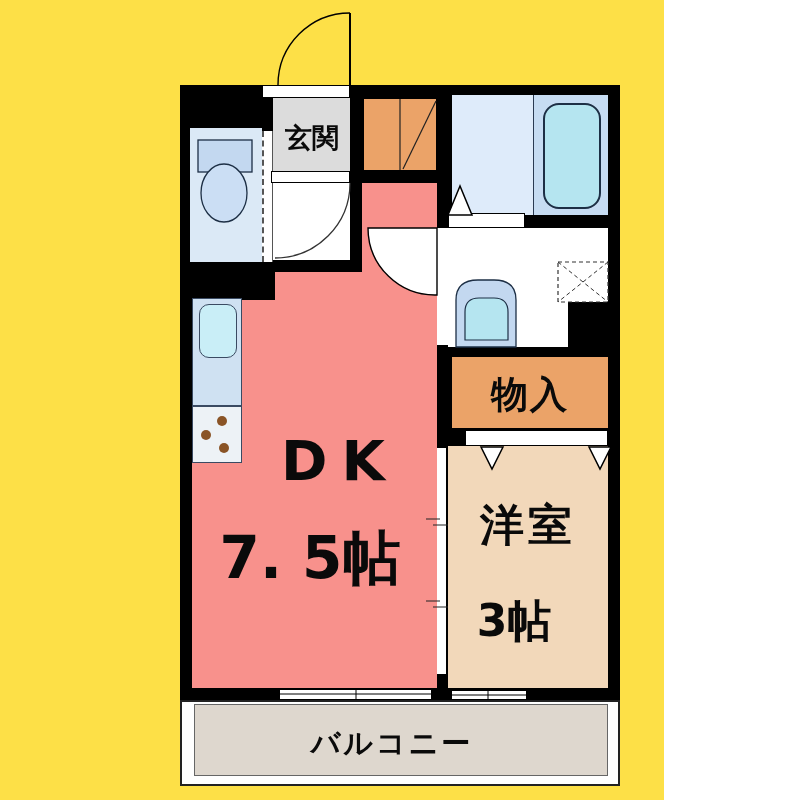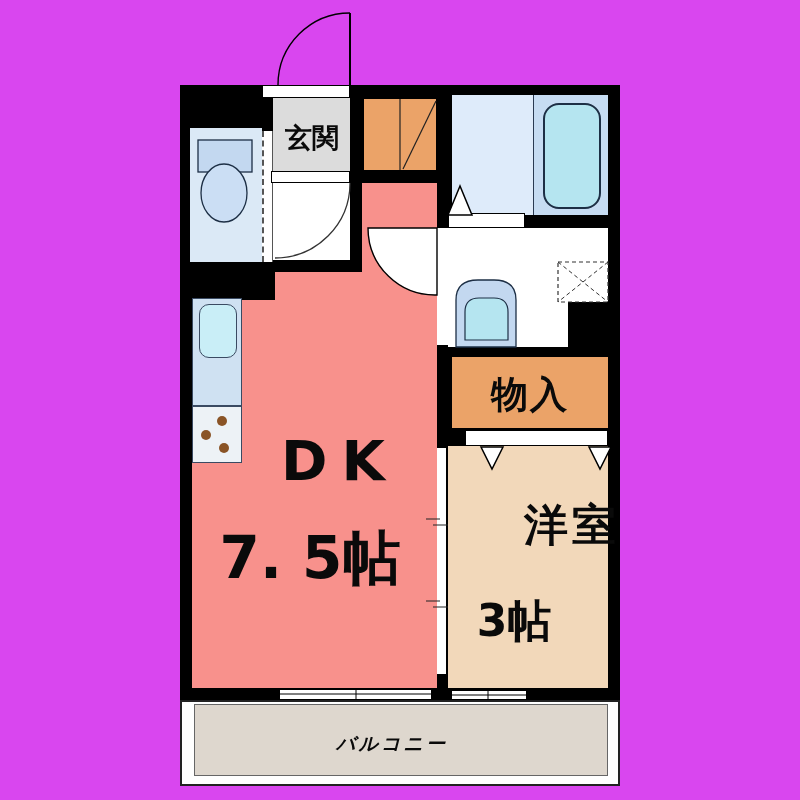--- a/index.html
+++ b/index.html
@@ -1,16 +1,16 @@
 <!DOCTYPE html>
 <html><head>
 <meta charset="utf-8">
 <style>
   html,body{margin:0;padding:0;background:#fff;}
-  #plan{position:relative;width:800px;height:800px;background:#d946ef;
+  #plan{position:relative;width:664px;height:800px;background:#fde047;
         font-family:"DejaVu Sans",sans-serif;overflow:hidden;}
   .abs{position:absolute;box-sizing:border-box;}
   
   .unit-walls{left:180px;top:85px;width:440px;height:615px;background:#000;}
   
   .toilet-room{left:190px;top:128px;width:72px;height:134px;background:#DBE9F6;}
   .toilet-door{left:262px;top:131px;width:11px;height:131px;background:#fff;
                border-left:2px dashed #555;border-right:1px solid #555;}
   .genkan-floor{left:273px;top:98px;width:77px;height:74px;background:#DCDCDC;}
   .entrance-door-bar{left:262px;top:85px;width:88px;height:13px;background:#fff;border:1px solid #000;}
@@ -41,23 +41,23 @@
   .yo-window{left:451px;top:690px;width:76px;height:10px;background:#fff;border:1px solid #000;}
   .balcony-outline{left:180px;top:700px;width:440px;height:86px;background:#fff;border:2px solid #222;}
   .balcony-floor{left:194px;top:704px;width:414px;height:72px;background:#DED7CE;border:1px solid #666;}
   
   .lbl{position:absolute;transform:translate(-50%,-50%);color:#0a0a0a;
        font-weight:bold;white-space:nowrap;line-height:1;}
   .lbl-genkan{left:312px;top:137px;font-size:27px;}
   .lbl-dk{left:340px;top:461px;font-size:56px;letter-spacing:14px;}
   .lbl-dk-size{left:310px;top:558px;font-size:58px;}
   .lbl-storage{left:530px;top:394px;font-size:37px;letter-spacing:2px;}
-  .lbl-yo{left:528px;top:525px;font-size:44px;letter-spacing:4px;margin-left:44px;}
+  .lbl-yo{left:528px;top:525px;font-size:44px;letter-spacing:4px;}
   .lbl-yo-size{left:514px;top:621px;font-size:44px;}
-  .lbl-balcony{left:392px;top:743px;font-size:19px;letter-spacing:3px;font-style:italic;}
+  .lbl-balcony{left:392px;top:743px;font-size:29px;letter-spacing:3px;}
   svg.overlay{position:absolute;left:0;top:0;}
 </style>
 </head>
 <body>
 
 <div id="plan">
 
   <div class="abs unit-walls"></div>
 
   <div class="abs toilet-room"></div>

